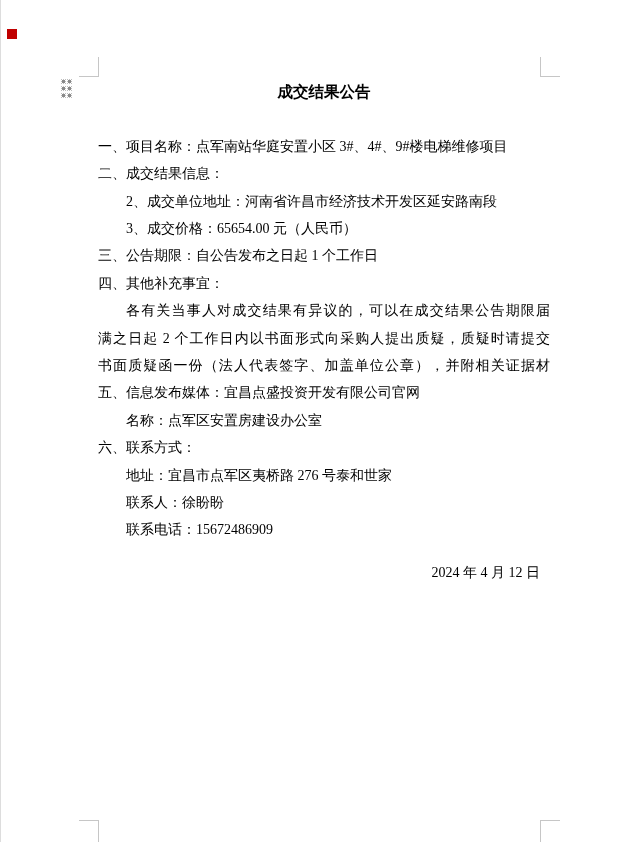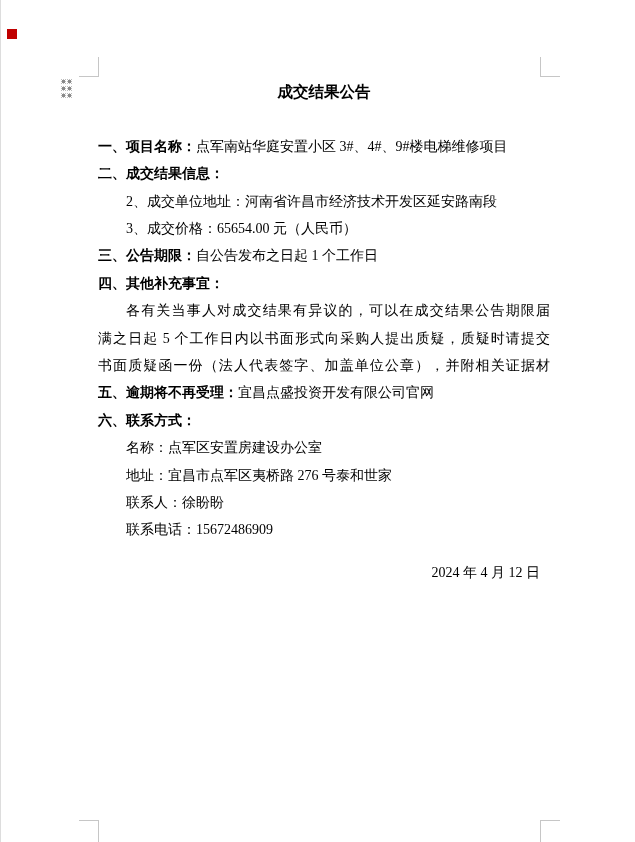--- a/index.html
+++ b/index.html
@@ -21,21 +21,21 @@
 
   
   .handle { position:absolute; left:61px; top:80px;
             display:grid; grid-template-columns:3px 3px; grid-auto-rows:3px;
             column-gap:3px; row-gap:4px; cursor:move; }
   .handle .dot { width:3px; height:3px; background:#8a8a8a; outline:1px dotted #bdbdbd; }
 
   .content { position:absolute; left:97px; top:78px; width:452px;
              font-size:14px; line-height:27.4px; color:#000; }
   .line { margin:0; white-space:pre-wrap; }
-  .b { font-weight:bold;margin-top:44px; }
+  .b { font-weight:normal;margin-top:44px; }
   .title { text-align:center; font-weight:bold; font-size:15.5px; }
   .spacer { height:27.4px; }
   .spacer-sm { height:15px; }
   .ind { padding-left:28px; }
   .pjust { text-align:justify; text-align-last:justify; }
   .pfirst { padding-left:28px; }
   .date-line { text-align:right; padding-right:10px; }
 </style>
 </head>
 <body>
@@ -69,28 +69,28 @@
     <p class="line"><span class="b">二、成交结果信息：</span></p>
 
     <p class="line ind">2、成交单位地址：河南省许昌市经济技术开发区延安路南段</p>
     <p class="line ind">3、成交价格：65654.00 元（人民币）</p>
 
     <p class="line"><span class="b">三、公告期限：</span><span>自公告发布之日起 1 个工作日</span></p>
 
     <p class="line"><span class="b">四、其他补充事宜：</span></p>
 
     <p class="line pjust pfirst">各有关当事人对成交结果有异议的，可以在成交结果公告期限届</p>
-    <p class="line pjust">满之日起 5 个工作日内以书面形式向采购人提出质疑，质疑时请提交</p>
+    <p class="line pjust">满之日起 2 个工作日内以书面形式向采购人提出质疑，质疑时请提交</p>
     <p class="line pjust">书面质疑函一份（法人代表签字、加盖单位公章），并附相关证据材</p>
 
-    <p class="line"><span class="b">五、逾期将不再受理：</span><span>宜昌点盛投资开发有限公司官网</span></p>
+    <p class="line"><span class="b">五、信息发布媒体：</span><span>宜昌点盛投资开发有限公司官网</span></p>
+
+    <p class="line ind">名称：点军区安置房建设办公室</p>
 
     <p class="line"><span class="b">六、联系方式：</span></p>
-
-    <p class="line ind">名称：点军区安置房建设办公室</p>
     <p class="line ind">地址：宜昌市点军区夷桥路 276 号泰和世家</p>
     <p class="line ind">联系人：徐盼盼</p>
     <p class="line ind">联系电话：15672486909</p>
 
     <div class="spacer-sm"></div>
 
     <p class="line date-line">2024 年 4 月 12 日</p>
 
   </div>
 </div>

